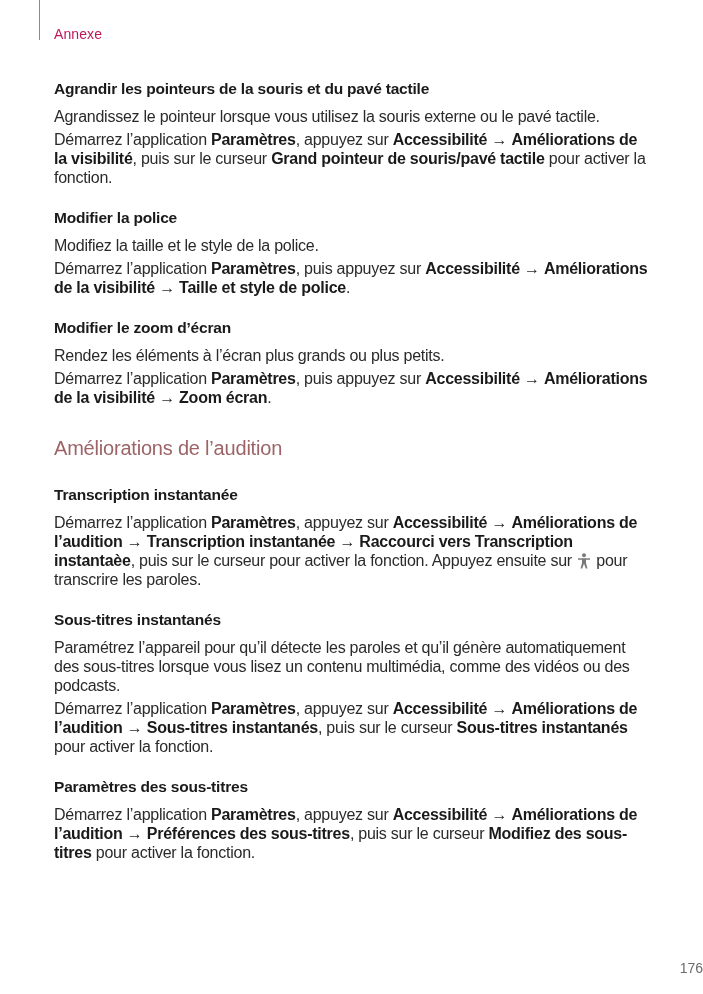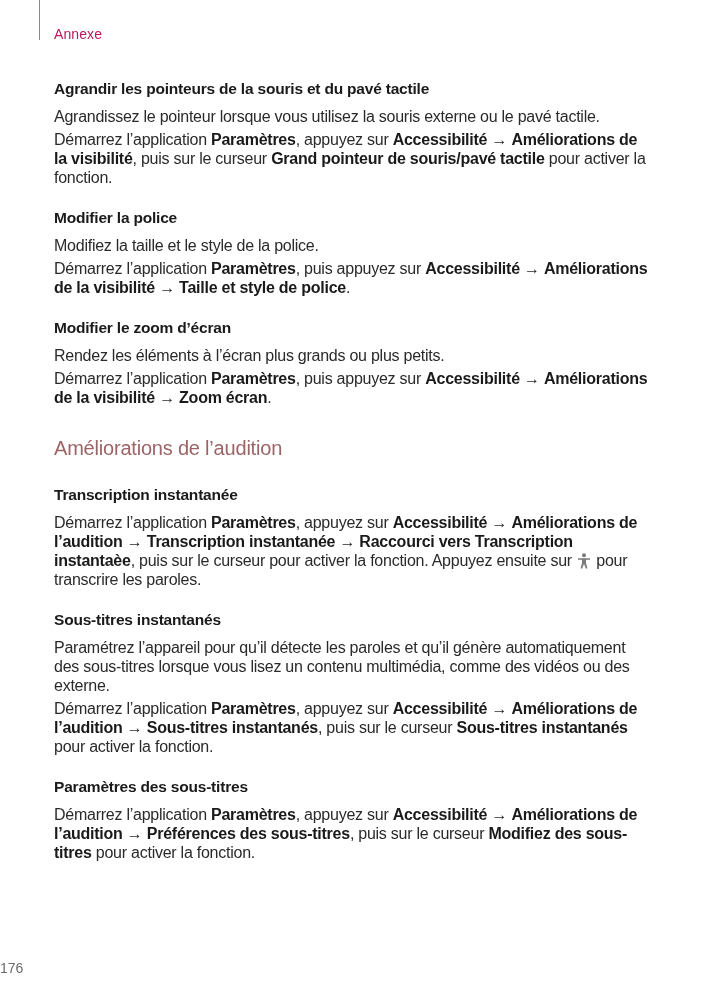--- a/index.html
+++ b/index.html
@@ -23,21 +23,21 @@
   p {
     font-size: 16px; line-height: 19px; margin: 0 0 4px 0; color: #2a2a2a; letter-spacing: -0.25px;
   }
   b { font-weight: bold; color: #1a1a1a; }
   .sub { margin-bottom: 22px; }
   .section-title { margin: 30px 0 26px 0; }
   .person-icon {
     display: inline-block; width: 14px; height: 16px; vertical-align: -3px; margin: 0 1px;
   }
   .page-number {
-    position: absolute; left: 0; width: 703px; top: 960px; text-align: left;
+    position: absolute; left: 0; width: 703px; top: 960px; text-align: right;
     font-size: 14px; color: #6b6b6b;
   }
 </style>
 </head>
 <body>
 
 <div class="header-rule"></div>
 <div class="header-label">Annexe</div>
 
 <div class="content">
@@ -65,21 +65,21 @@
   <div class="sub">
     <h3>Transcription instantanée</h3>
     <p><span>Démarrez l’application </span><b>Paramètres</b><span>, appuyez sur </span><b>Accessibilité</b><span> → </span><b>Améliorations de l’audition</b><span> → </span><b>Transcription instantanée</b><span> → </span><b>Raccourci vers Transcription instantaèe</b><span>, puis sur le curseur pour activer la fonction. Appuyez ensuite sur </span><span class="person-icon"><svg width="14" height="16" viewBox="0 0 14 16">
             <circle cx="7" cy="2.2" r="2" fill="#7a7a7a"></circle>
             <path d="M1 5.2 L13 5.2 L13 6.8 L9 6.8 L9 10 L10.5 15.5 L8.8 15.5 L7 10.8 L5.2 15.5 L3.5 15.5 L5 10 L5 6.8 L1 6.8 Z" fill="#7a7a7a"></path>
           </svg></span><span> pour transcrire les paroles.</span></p>
   </div>
 
   <div class="sub">
     <h3>Sous-titres instantanés</h3>
-    <p>Paramétrez l’appareil pour qu’il détecte les paroles et qu’il génère automatiquement des sous-titres lorsque vous lisez un contenu multimédia, comme des vidéos ou des externe.</p>
+    <p>Paramétrez l’appareil pour qu’il détecte les paroles et qu’il génère automatiquement des sous-titres lorsque vous lisez un contenu multimédia, comme des vidéos ou des podcasts.</p>
     <p><span>Démarrez l’application </span><b>Paramètres</b><span>, appuyez sur </span><b>Accessibilité</b><span> → </span><b>Améliorations de l’audition</b><span> → </span><b>Sous-titres instantanés</b><span>, puis sur le curseur </span><b>Sous-titres instantanés</b><span> pour activer la fonction.</span></p>
   </div>
 
   <div class="sub">
     <h3>Paramètres des sous-titres</h3>
     <p><span>Démarrez l’application </span><b>Paramètres</b><span>, appuyez sur </span><b>Accessibilité</b><span> → </span><b>Améliorations de l’audition</b><span> → </span><b>Préférences des sous-titres</b><span>, puis sur le curseur </span><b>Modifiez des sous-titres</b><span> pour activer la fonction.</span></p>
   </div>
 
 </div>
 

